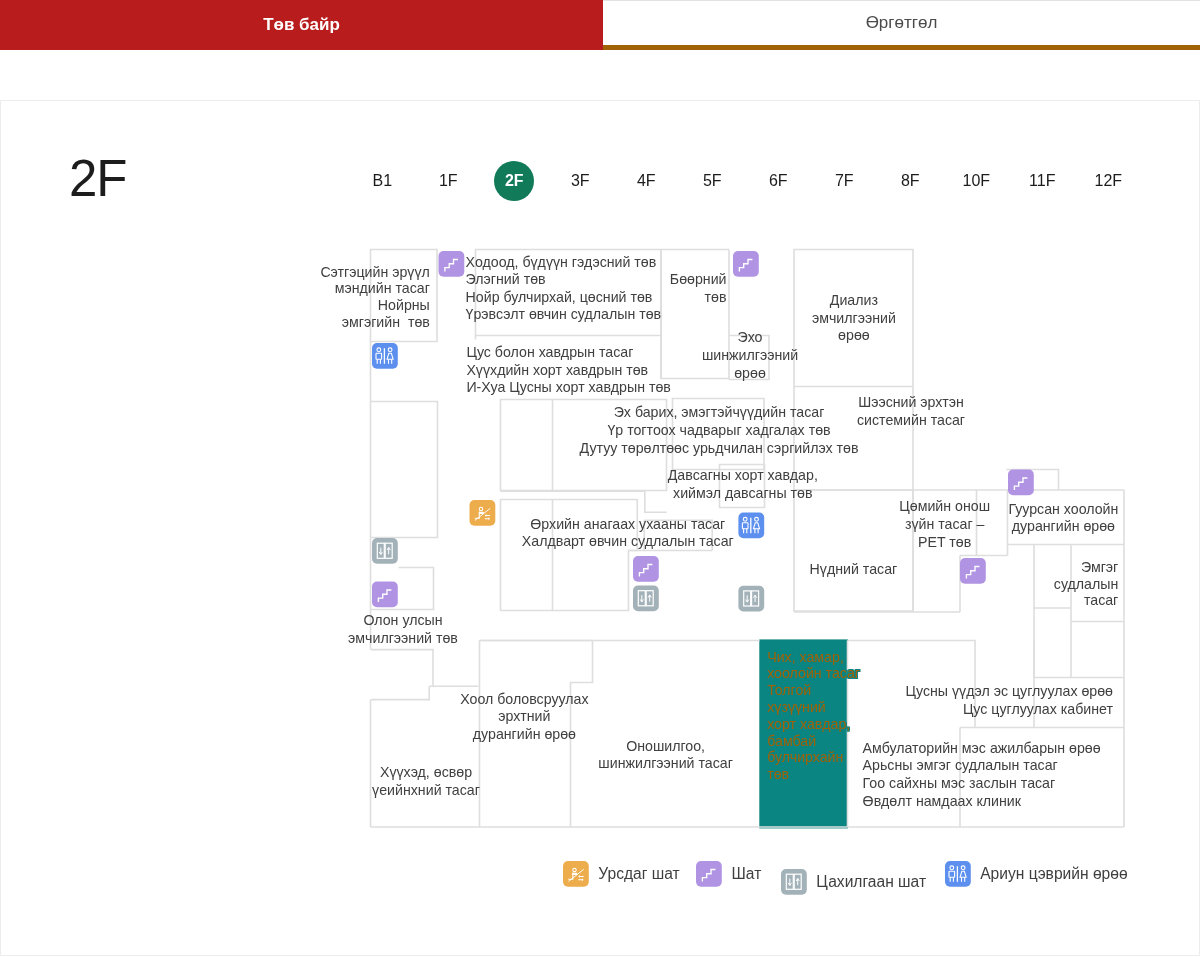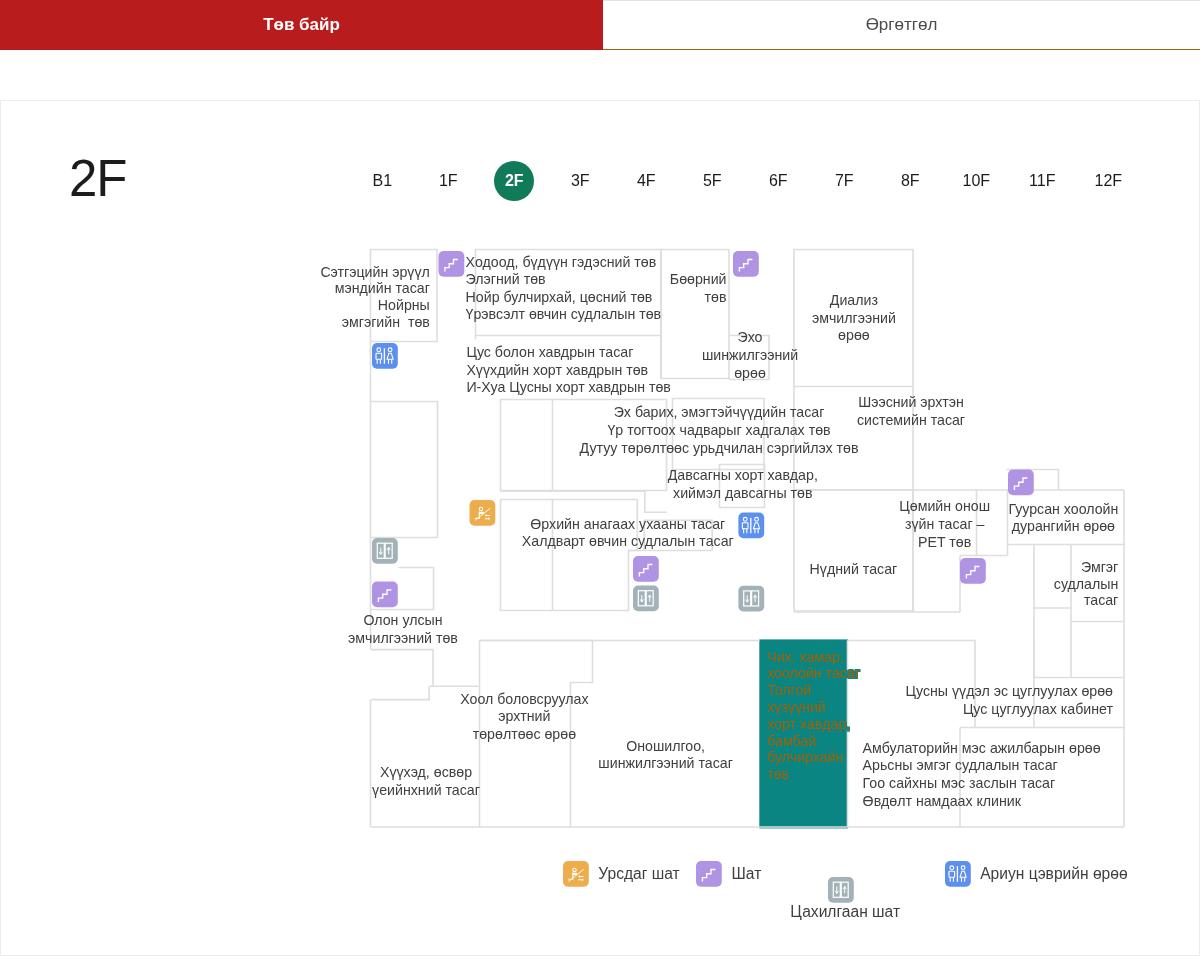--- a/index.html
+++ b/index.html
@@ -1,21 +1,21 @@
 <!DOCTYPE html>
 <html><head>
 <meta charset="utf-8">
 <style>
   *{box-sizing:border-box;margin:0;padding:0}
   html,body{width:1200px;height:957px;background:#fff;overflow:hidden;
     font-family:"Liberation Sans",sans-serif}
   .tabs{display:flex;width:1200px;height:50px}
   .tab{flex:1;display:flex;align-items:center;justify-content:center;font-size:17px;height:50px;cursor:pointer}
   .tab-active{background:#b91c1c;color:#fff;font-weight:700;flex:0 0 603px}
-  .tab-inactive{background:#fff;color:#4b4b4b;border-bottom:1px solid #a16207;border-top:1px solid #e2e2e2}
+  .tab-inactive{background:#fff;color:#4b4b4b;border-bottom:5px solid #a16207;border-top:1px solid #e2e2e2}
   .gap{height:50px;background:#fff;width:1200px}
   .panel{position:relative;margin:0;width:1200px;height:856px;
          border:1px solid #ececec;background:#fff;overflow:visible}
   .floor-title{position:absolute;left:68px;top:53px;font-size:51px;line-height:50px;letter-spacing:-1.2px;
       font-weight:400;color:#1c1c1c}
   .fb{position:absolute;width:40px;height:40px;display:flex;align-items:center;
       justify-content:center;font-size:16px;color:#1c1c1c;cursor:pointer}
   .fb.sel{background:#117a58;border-radius:50%;color:#fff;font-weight:700}
   .mapsvg{position:absolute;left:-1px;top:-101px;pointer-events:none}
   .rlabel{position:absolute;font-size:14.2px;line-height:17.5px;color:#404040;white-space:pre;pointer-events:none}
@@ -224,21 +224,21 @@
       <div class="rlabel" style="line-height: 17.5px; top: 460.33px; left: 552.4px; width: 600px; text-align: center;">Нүдний тасаг</div>
       <div class="rlabel" style="line-height: 17.5px; top: 399.53px; left: 762.4px; width: 600px; text-align: center;">Гуурсан хоолойн
 дурангийн өрөө</div>
       <div class="rlabel" style="line-height: 16.6px; top: 458.08px; left: 517.3px; width: 600px; text-align: right;">Эмгэг
 судлалын
 тасаг</div>
       <div class="rlabel" style="line-height: 17.5px; top: 663.43px; left: 125px; width: 600px; text-align: center;">Хүүхэд, өсвөр
 үеийнхний тасаг</div>
       <div class="rlabel" style="line-height: 17.8px; top: 589.58px; left: 223.4px; width: 600px; text-align: center;">Хоол боловсруулах
 эрхтний
-төрөлтөөс өрөө</div>
+дурангийн өрөө</div>
       <div class="rlabel" style="line-height: 17.4px; top: 636.68px; left: 364.6px; width: 600px; text-align: center;">Оношилгоо,
 шинжилгээний тасаг</div>
       <div class="rlabel hl" style="line-height: 16.8px; top: 547.58px; left: 766.2px; text-align: left;">Чих, хамар,
 хоолойн тасаг
 Толгой
 хүзүүний
 хорт хавдар,
 бамбай
 булчирхайн
 төв</div>
@@ -264,21 +264,21 @@
           </svg></span>
         <span class="lgtext">Урсдаг шат</span>
       </div>
       <div class="lgitem" style="left: 695.4px; top: 0px;">
         <span><svg width="26" height="26" viewBox="0 0 26 26">
             <rect x="0" y="0" width="25.8" height="25.8" rx="5" fill="#b094e3"></rect>
             <path d="M6.4 20.6 V16.6 H10.7 V12.7 H15.0 V8.5 H19.4" fill="none" stroke="#ffffff" stroke-width="1.35"></path>
           </svg></span>
         <span class="lgtext">Шат</span>
       </div>
-      <div class="lgitem" style="left: 780.1px; top: 16px; flex-direction: column;">
+      <div class="lgitem" style="left: 780.1px; top: 8px;">
         <span><svg width="26" height="26" viewBox="0 0 26 26">
             <rect x="0" y="0" width="25.8" height="25.8" rx="5" fill="#a2b2b8"></rect>
             <rect x="5.3" y="5.2" width="7.0" height="15.1" fill="none" stroke="#fff" stroke-width="1.2"></rect>
             <rect x="13.2" y="5.2" width="7.0" height="15.1" fill="none" stroke="#fff" stroke-width="1.2"></rect>
             <path d="M8.8 9.6 V16.3" stroke="#fff" stroke-width="1.0"></path>
             <path d="M7.2 13.9 L8.8 16.5 L10.4 13.9" stroke="#fff" stroke-width="1.0" fill="none"></path>
             <path d="M16.7 16.3 V9.6" stroke="#fff" stroke-width="1.0"></path>
             <path d="M15.1 12.0 L16.7 9.4 L18.3 12.0" stroke="#fff" stroke-width="1.0" fill="none"></path>
           </svg></span>
         <span class="lgtext">Цахилгаан шат</span>

